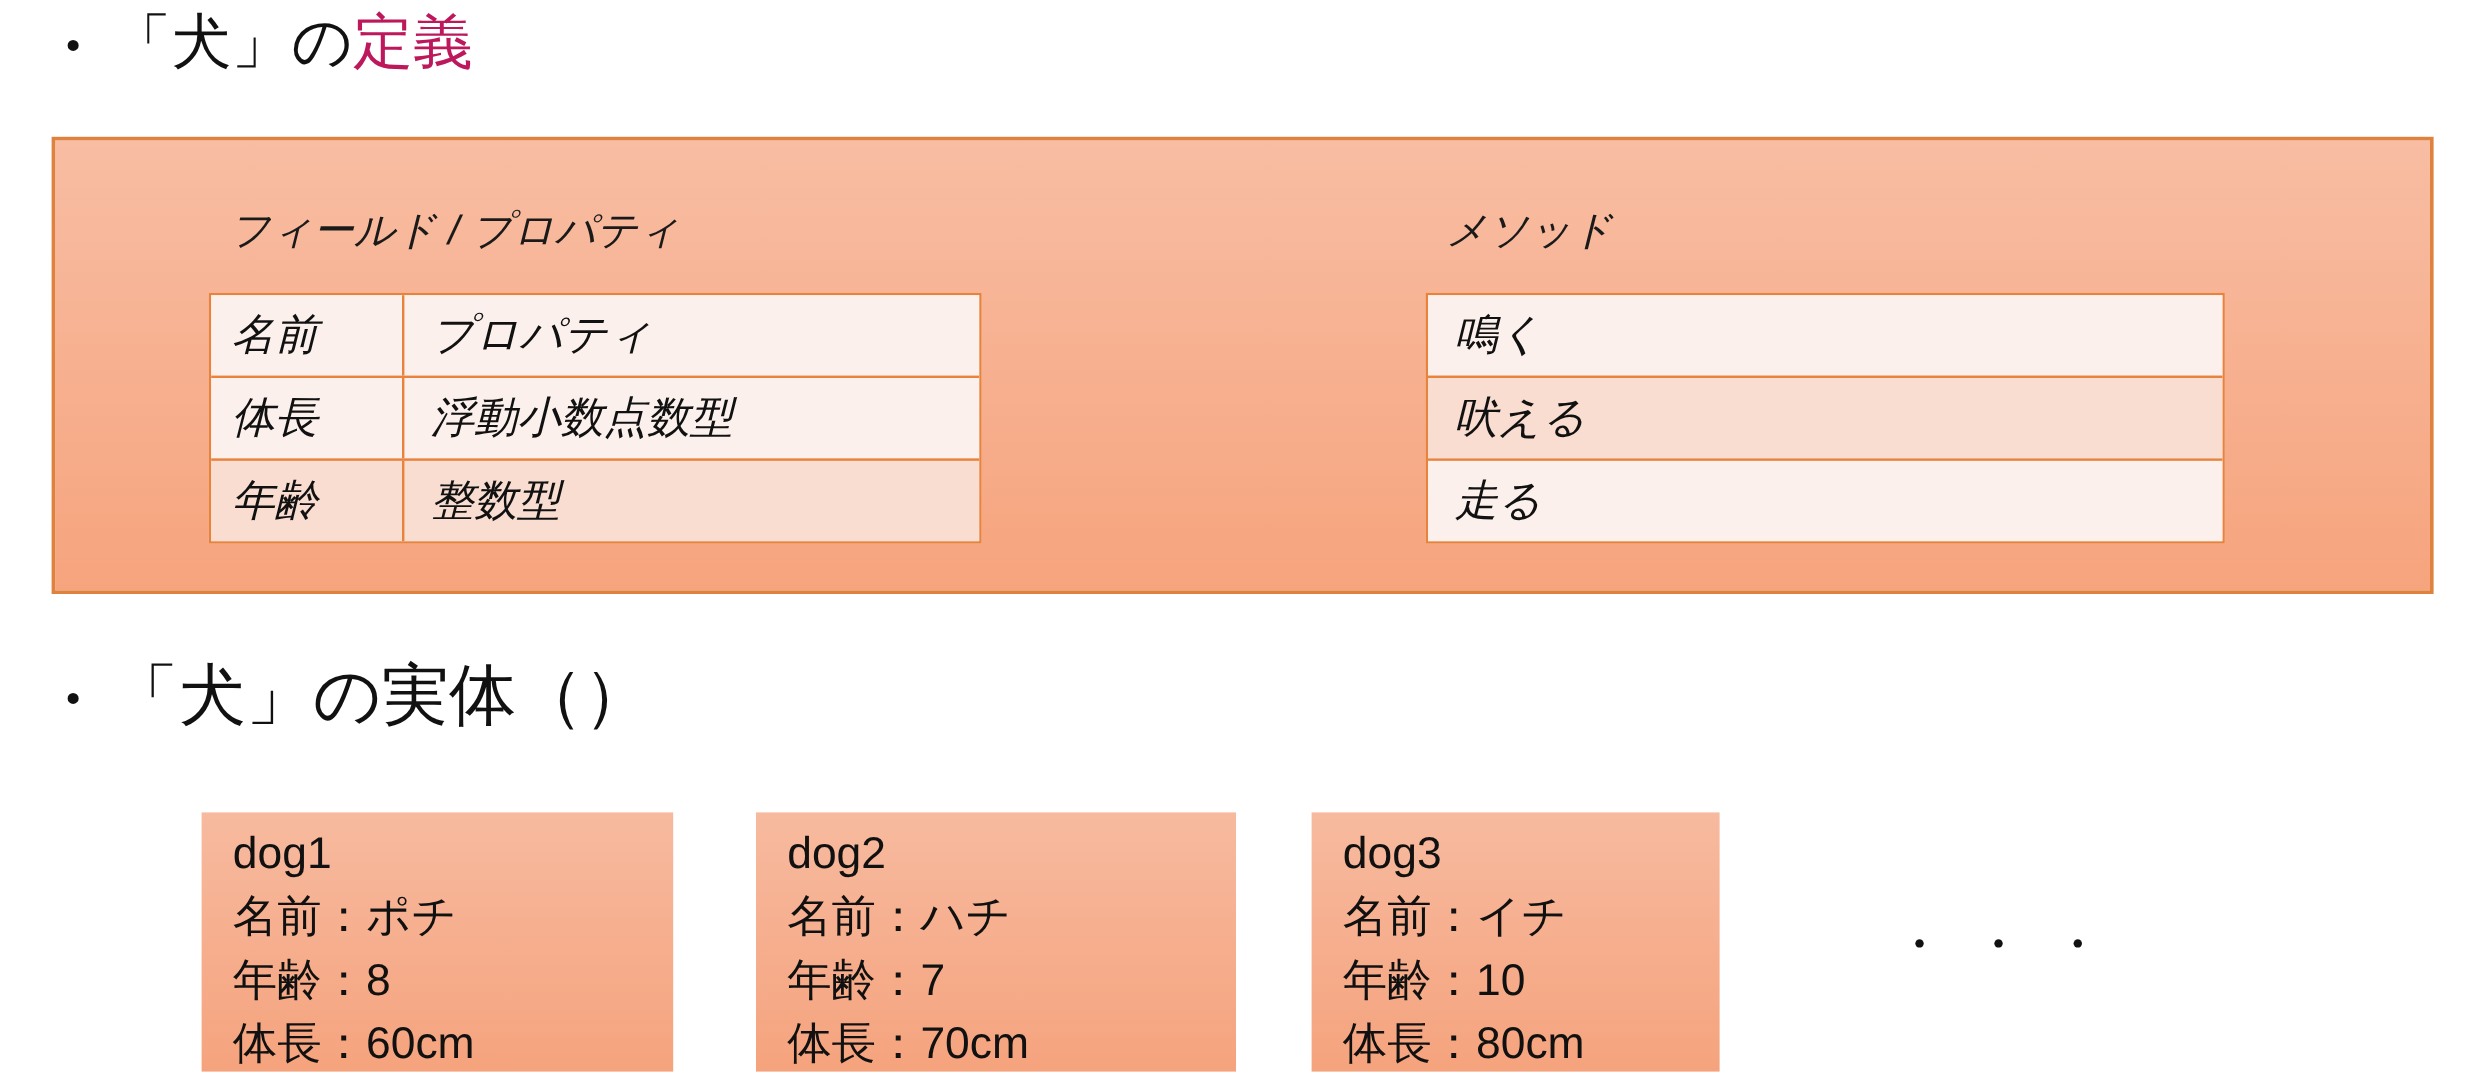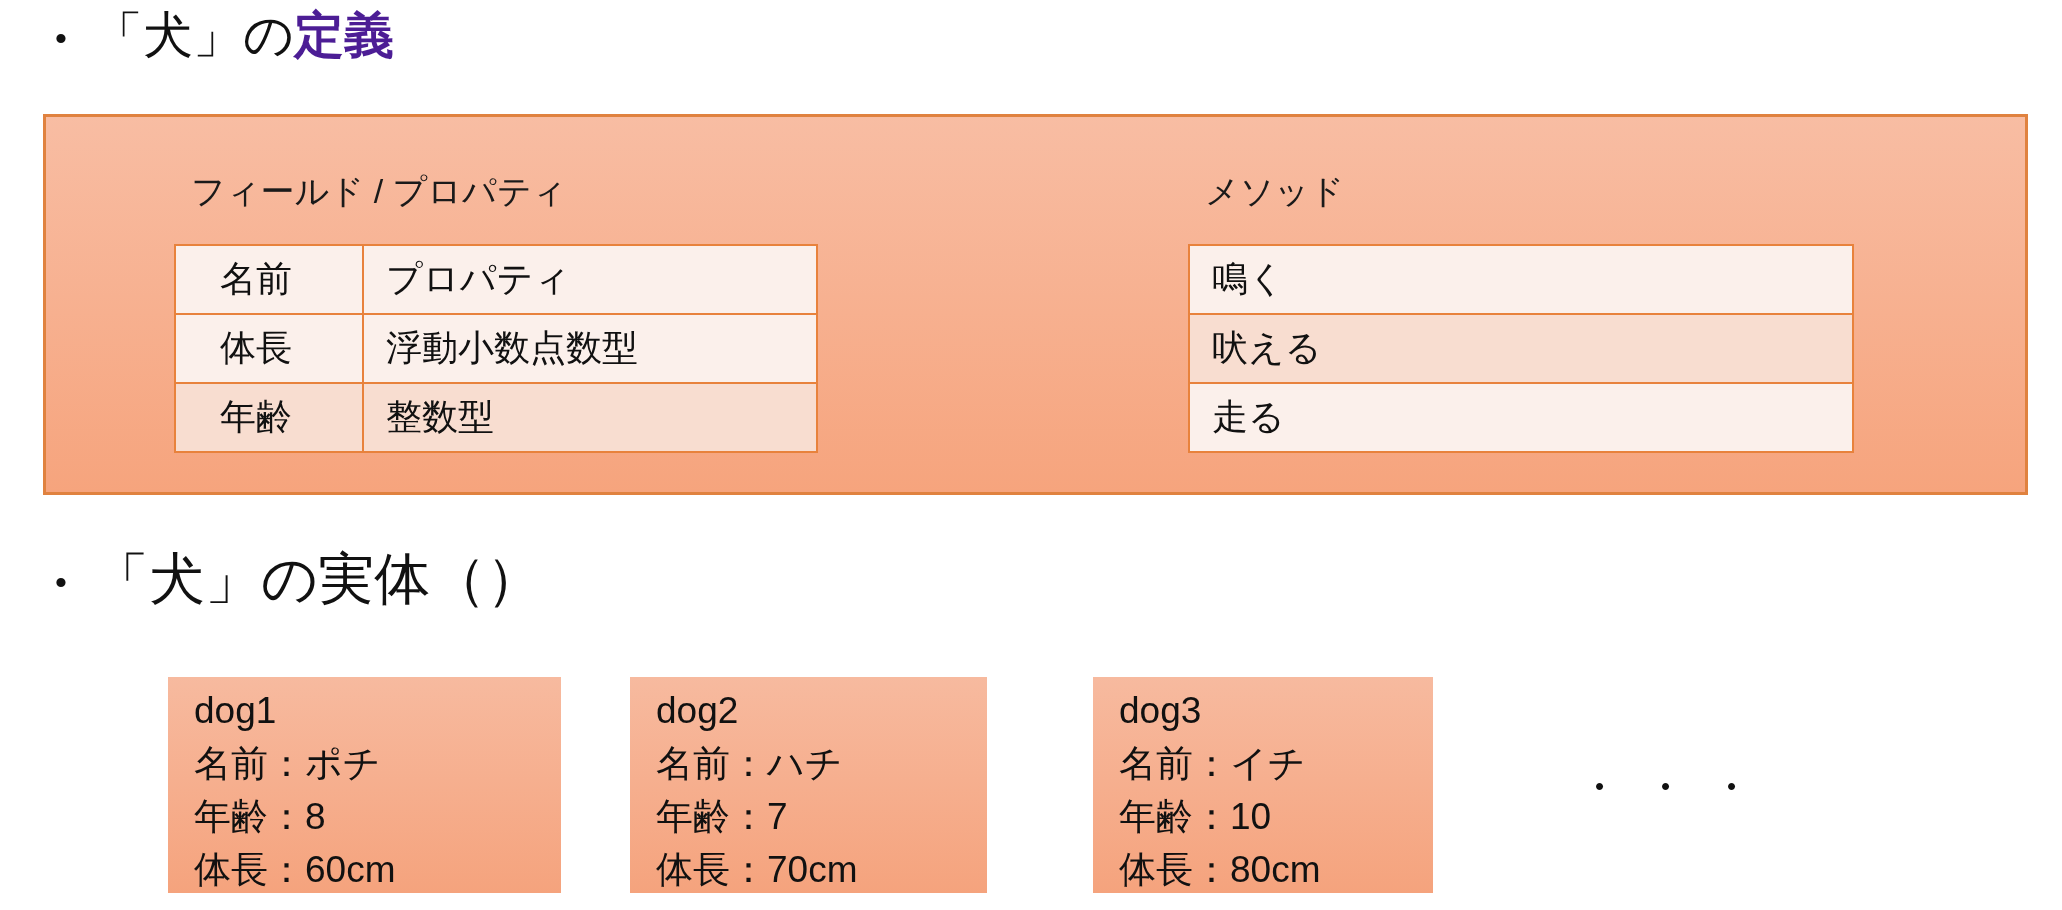--- a/index.html
+++ b/index.html
@@ -27,32 +27,33 @@
     white-space: nowrap;
   }
   .heading .bullet-glyph {
     font-size: 34px;
     margin-right: 26px;
     line-height: 1;
     transform: translateY(2px);
   }
   .heading-1 { top: 2px;  font-size: 50px; }
   .heading-2 { top: 542px; font-size: 56px; }
-  .hl-red { color: #4c1d95; font-weight: bold; }
+  .hl-red { color: #be185d; font-weight: normal; }
 
   
   .panel {
     position: absolute;
     left: 43px;
     top: 114px;
     width: 1985px;
     height: 381px;
     box-sizing: border-box;
     border: 3px solid #e0823f;
     background: linear-gradient(180deg, #f8bda3 0%, #f6a47d 100%);
+    font-style: italic;
   }
   .panel-label {
     position: absolute;
     font-size: 34px;
     color: #1a1a1a;
     white-space: nowrap;
   }
   .label-fields  { left: 145px; top: 52px; }
   .label-methods { left: 1159px; top: 52px; }
 
@@ -74,42 +75,41 @@
   .def-row + .def-row { border-top: 2px solid #e8823c; }
   .def-row.shaded { background: #f8ddd0; }
   .cell-field {
     box-sizing: border-box;
     width: 161px;
     padding-left: 17px;
     border-right: 2px solid #e8823c;
     align-self: stretch;
     display: flex;
     align-items: center;
-    margin-left: 27px;
   }
   .cell-type, .cell-method {
     flex: 1;
     padding-left: 22px;
   }
 
   
   .instance-box {
     position: absolute;
     top: 677px;
     height: 216px;
     box-sizing: border-box;
     background: linear-gradient(180deg, #f7ba9f 0%, #f5a37d 100%);
     padding: 7px 0 0 26px;
     font-size: 37px;
     line-height: 53px;
     color: #111111;
     white-space: nowrap;
   }
   .instance-1 { left: 168px;  width: 393px; }
-  .instance-2 { left: 630px;  width: 357px; }
+  .instance-2 { left: 630px;  width: 400px; }
   .instance-3 { left: 1093px; width: 340px; }
 
   .ellipsis {
     position: absolute;
     left: 1577px;
     top: 758px;
     font-size: 44px;
     letter-spacing: 22px;
     color: #111111;
     white-space: nowrap;

